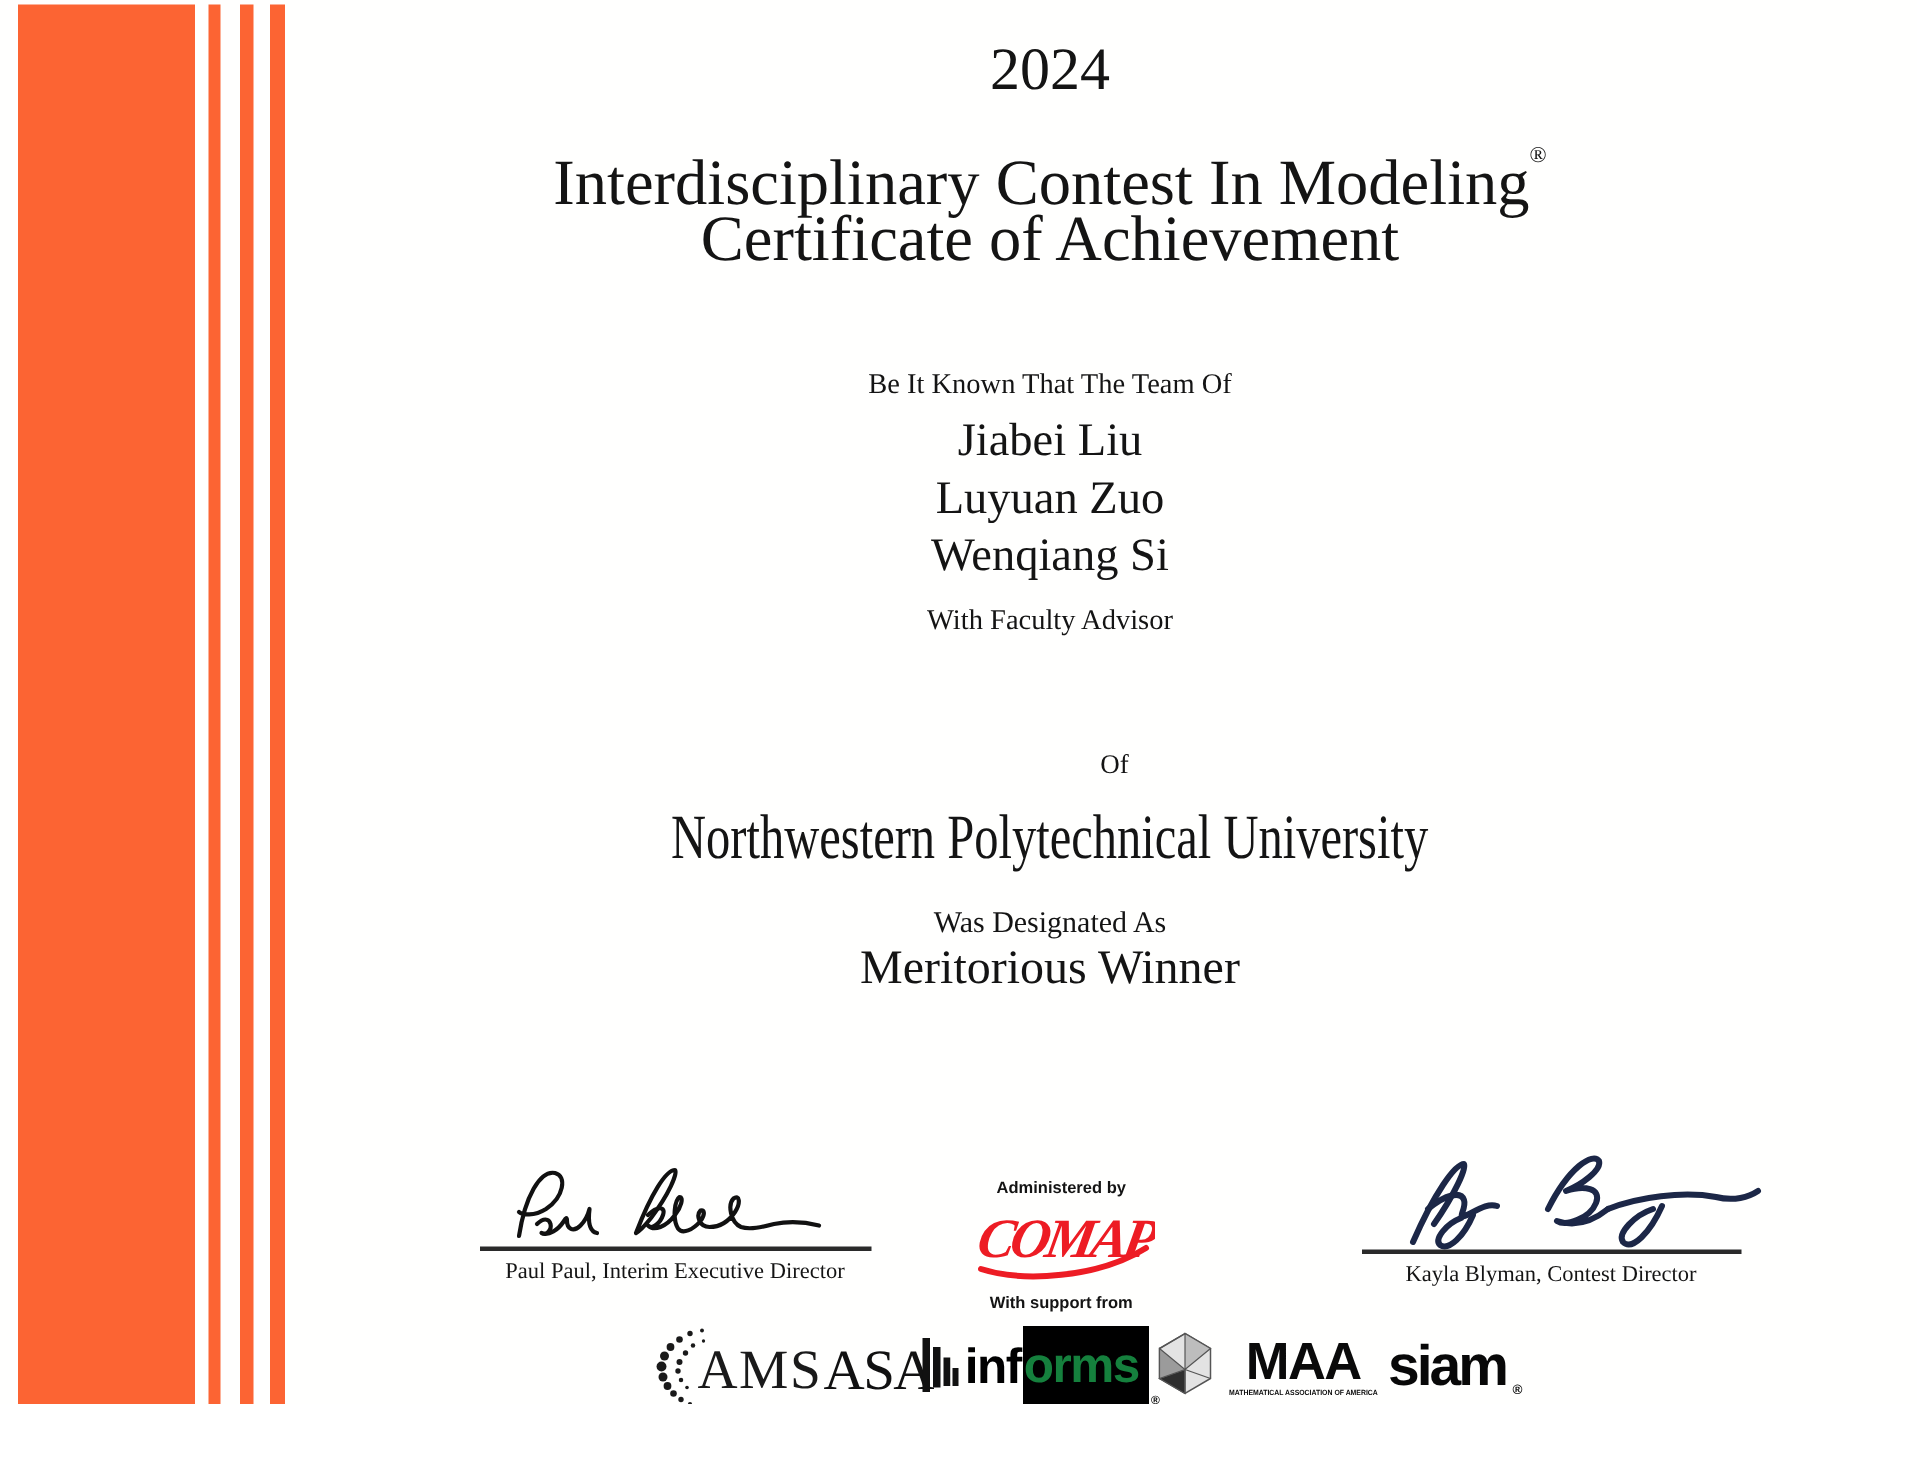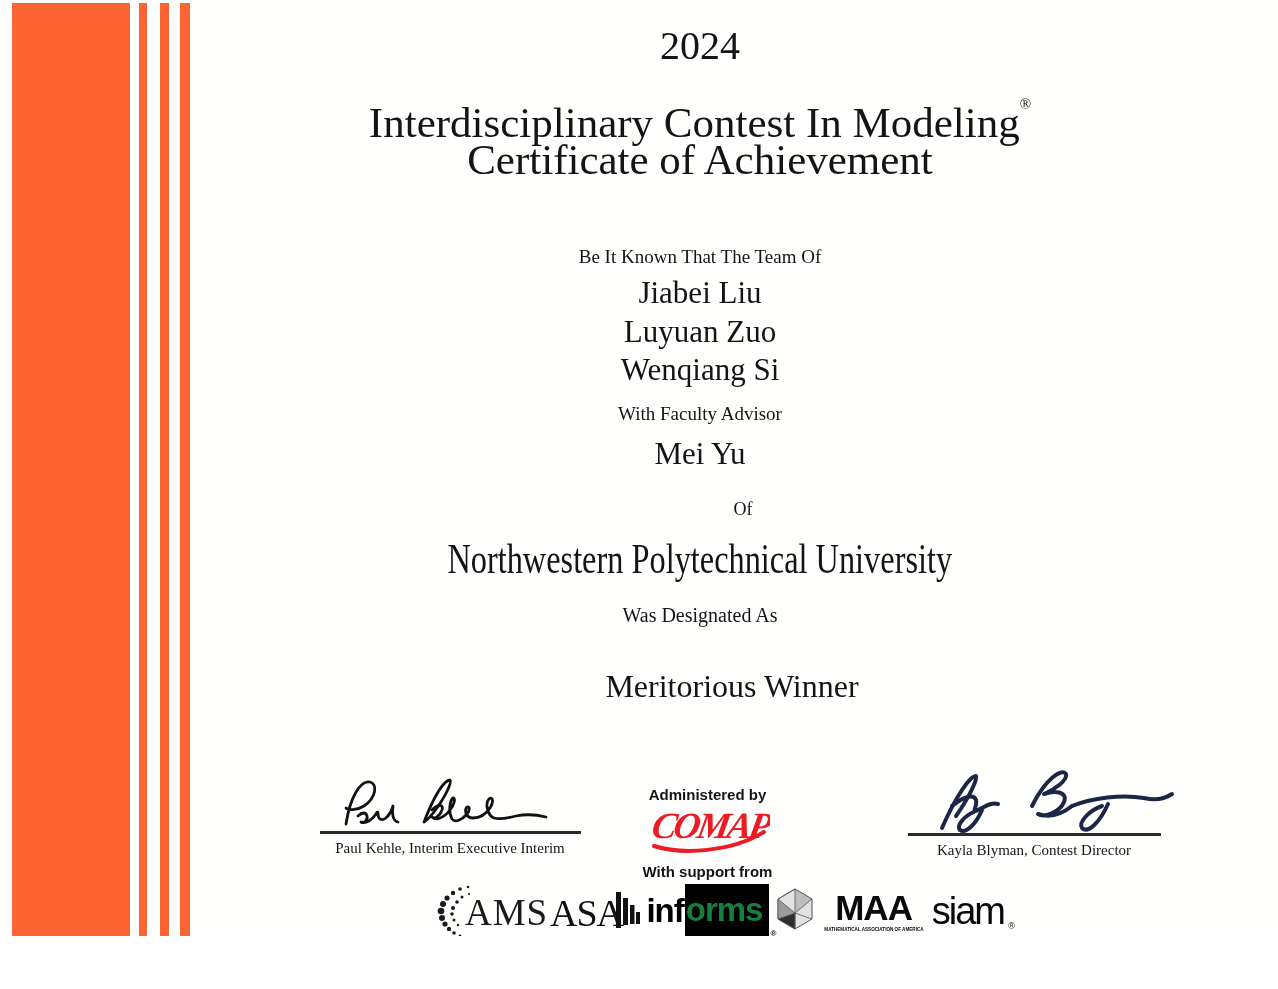--- a/index.html
+++ b/index.html
@@ -20,32 +20,32 @@
   .title sup{font-size:15px;vertical-align:28px;}
   .subtitle{top:138px;font-size:43px;}
   .known{top:247px;font-size:19px;}
   .members{top:274px;font-size:31px;line-height:38.5px;}
   .advisor-label{top:404px;font-size:19px;}
   .advisor-name{top:438px;font-size:31px;}
   .of-label{top:500px;font-size:18px;padding-left:43px;}
   .institution{top:538px;font-size:42px;}
   .institution .squeeze{display:inline-block;transform:scaleX(0.77);transform-origin:center;}
   .designated{top:605px;font-size:20px;}
-  .award{top:670px;font-size:32px;margin-left:32px;}
+  .award{top:628px;font-size:32px;}
   
   .sig-svg{position:absolute;}
   .rule{position:absolute;height:2.5px;background:#2a2a2a;}
   .rule-left{left:320px;top:831px;width:261px;}
   .rule-right{left:908px;top:833px;width:253px;}
   .caption{position:absolute;font-size:15px;text-align:center;line-height:1;white-space:nowrap;}
   .caption-left{left:310px;top:841px;width:280px;}
   .caption-right{left:900px;top:843px;width:268px;}
   .admin-label{
     position:absolute;left:630px;width:155px;text-align:center;
-    font-family:"Liberation Sans",sans-serif;font-weight:bold;font-size:15px;line-height:1;
+    font-family:"Liberation Sans",sans-serif;font-weight:bold;font-size:11px;line-height:1;
   }
   .admin-top{top:787px;}
   .admin-bottom{top:864px;}
   .comap{position:absolute;left:648px;top:800px;}
   
   .logo-row{
     position:absolute;left:432px;top:881px;width:572px;height:60px;
     display:flex;align-items:center;justify-content:space-between;
   }
   .logo{display:flex;align-items:center;}
@@ -53,21 +53,21 @@
     position:relative;display:flex;align-items:center;height:46px;
     font-family:"Liberation Sans",sans-serif;font-weight:bold;font-size:33px;letter-spacing:-1px;
   }
   .informs .inf{color:#000;padding-right:1px;}
   .informs .orms{background:#000;color:#15803d;padding:7px 7px 9px 1px;}
   .informs .reg{position:absolute;right:-7px;bottom:-4px;font-size:8px;color:#000;letter-spacing:0;}
   .maa{display:flex;align-items:center;gap:4px;}
   .maa-text{display:flex;flex-direction:column;align-items:center;line-height:1;}
   .maa-big{font-family:"Liberation Sans",sans-serif;font-weight:bold;font-size:35px;letter-spacing:-1px;color:#0a0a0a;}
   .maa-small{font-family:"Liberation Sans",sans-serif;font-weight:bold;font-size:5px;letter-spacing:0;margin-top:2px;color:#0a0a0a;transform:scaleX(0.92);}
-  .siam{position:relative;font-family:"Liberation Sans",sans-serif;font-weight:400;font-size:38px;letter-spacing:-2px;color:#080808;}
+  .siam{position:relative;font-family:"Liberation Sans",sans-serif;font-weight:700;font-size:38px;letter-spacing:-2px;color:#080808;}
   .siam .reg{position:absolute;right:-11px;bottom:2px;font-size:9px;letter-spacing:0;}
 </style>
 </head>
 <body>
 
 <div class="page">
 
   <div>
     <div class="stripe stripe-wide"></div>
     <div class="stripe stripe-1"></div>
@@ -79,36 +79,35 @@
   <div class="tb title"><span>Interdisciplinary Contest In Modeling</span><sup>®</sup></div>
   <div class="tb subtitle">Certificate of Achievement</div>
 
   <div class="tb known">Be It Known That The Team Of</div>
   <div class="tb members">
     <div>Jiabei Liu</div>
     <div>Luyuan Zuo</div>
     <div>Wenqiang Si</div>
   </div>
   <div class="tb advisor-label">With Faculty Advisor</div>
-  <div class="tb advisor-name">Mei Yu</div>
   <div class="tb of-label">Of</div>
   <div class="tb institution"><span class="squeeze">Northwestern Polytechnical University</span></div>
   <div class="tb designated">Was Designated As</div>
   <div class="tb award">Meritorious Winner</div>
 
   <svg class="sig-svg" style="left:336px;top:772px;" width="234" height="60" viewBox="0 0 234 60">
     <g fill="none" stroke="#111" stroke-width="2.8" stroke-linecap="round" stroke-linejoin="round">
       <path d="M10,52 C14,26 24,8 34,10 C42,12 40,26 28,34 C20,39 12,38 10,36"></path>
       <path d="M22,44 C26,40 30,40 31,44 C32,48 28,52 25,50 C30,52 36,48 40,42 C41,40 42,39 42,42 C42,47 46,50 51,45 C54,42 56,38 57,34 C56,42 57,49 62,50"></path>
       <path d="M88,50 C98,24 108,8 114,8 C116,10 110,24 98,40 C94,45 90,49 88,50"></path>
       <path d="M96,38 C102,32 108,32 106,38 C104,44 98,48 96,45 C100,49 108,46 114,38 C118,33 120,26 117,26 C114,28 112,40 116,47 C119,51 126,48 131,42 C134,38 134,34 131,35 C128,38 130,46 137,46 C144,46 150,42 154,36 C158,30 157,24 153,27 C149,31 151,43 158,46 C164,48 172,46 180,44 C190,42 202,43 210,45"></path>
     </g>
   </svg>
   <div class="rule rule-left"></div>
-  <div class="caption caption-left">Paul Kehle, Interim Executive Interim</div>
+  <div class="caption caption-left">Paul Paul, Interim Executive Director</div>
 
   <div class="admin-label admin-top">Administered by</div>
   <svg class="comap" width="122" height="58" viewBox="0 0 122 58">
     <g transform="matrix(1,0,-0.18,1,9,0)">
       <text x="0" y="38" font-family="Liberation Serif, serif" font-style="italic" font-weight="bold" font-size="37" letter-spacing="-3" fill="#ed1c24">COMAP</text>
     </g>
     <path d="M6,46 C34,55 84,52 116,32" fill="none" stroke="#ed1c24" stroke-width="4" stroke-linecap="round"></path>
   </svg>
   <div class="admin-label admin-bottom">With support from</div>
 

